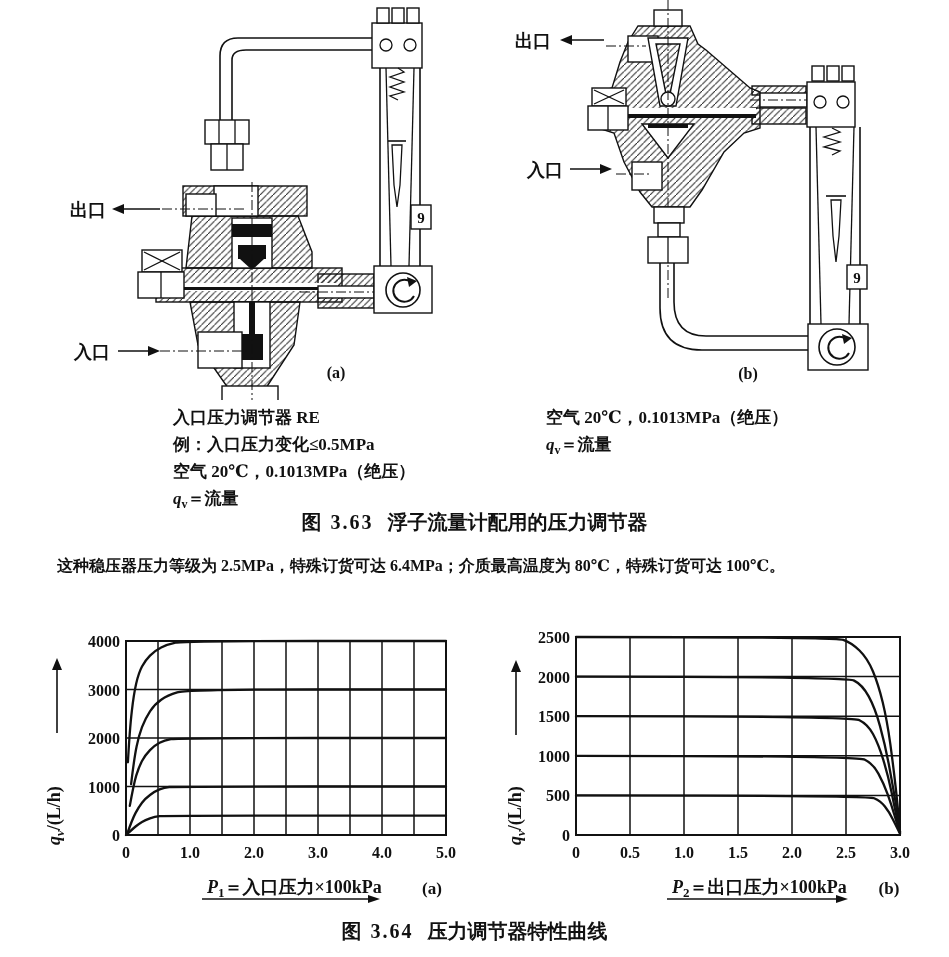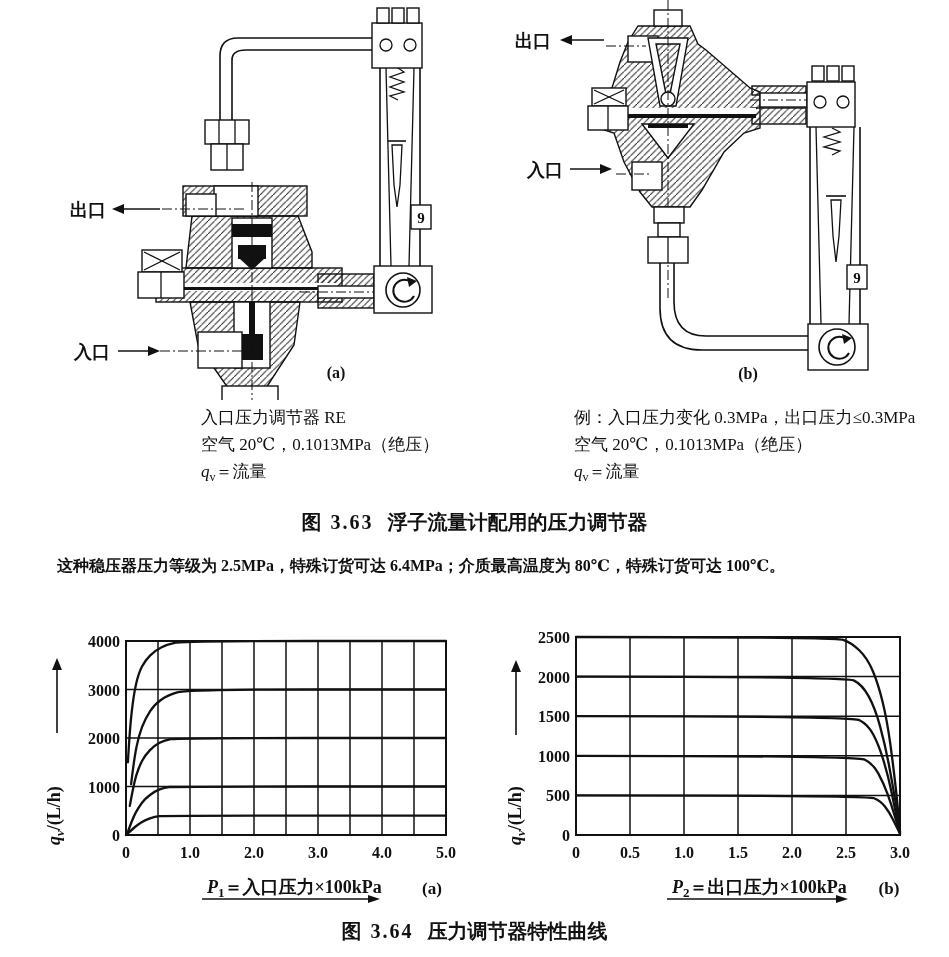--- a/index.html
+++ b/index.html
@@ -1,19 +1,19 @@
 <!DOCTYPE html>
 <html><head>
 <meta charset="utf-8">
 <style>
   html,body{margin:0;padding:0;background:#e8e8e8;}
   .page{position:relative;width:949px;height:957px;background:#ffffff;overflow:hidden;
         font-family:"Liberation Serif","DejaVu Serif",serif;color:#111;}
   .abs{position:absolute;}
-  .note{font-size:17px;line-height:27px;font-weight:400;white-space:nowrap;margin-left:28px;}
+  .note{font-size:17px;line-height:27px;font-weight:700;white-space:nowrap;}
   .note sub{font-size:12px;}
   .note .it{font-style:italic;}
   .para{font-size:16px;line-height:34px;font-weight:600;text-indent:50px;margin:0;}
   .figcap{width:949px;text-align:center;font-size:20px;font-weight:700;white-space:nowrap;}
   .figcap .num{margin-right:14px;letter-spacing:2px;}
   svg{display:block;}
   svg text{fill:#111;font-family:"Liberation Serif","DejaVu Serif",serif;}
   .ink{stroke:#111;fill:none;}
   .w13{stroke-width:1.3}.w16{stroke-width:1.6}.w2{stroke-width:2}
   .whitebox{fill:#fff;stroke:#111;stroke-width:1.4;}
@@ -223,25 +223,25 @@
         <text class="dlabel" x="527" y="176">入口</text>
         <line class="ink w13" x1="570" y1="169" x2="604" y2="169"></line>
         <polygon class="ahead" points="600,164 612,169 600,174"></polygon>
       </g>
       <text class="dsub" x="748" y="379" text-anchor="middle">(b)</text>
     </g>
   </svg>
 
   <div class="abs note" style="left:173px;top:404px">
     <div>入口压力调节器 RE</div>
+    <div>例：入口压力变化≤0.5MPa</div>
     <div>空气 20℃，0.1013MPa（绝压）</div>
     <div><span class="it">q</span><sub>v</sub><span>＝流量</span></div>
   </div>
   <div class="abs note" style="left:546px;top:404px">
-    <div>例：入口压力变化 0.3MPa，出口压力≤0.3MPa</div>
     <div>空气 20℃，0.1013MPa（绝压）</div>
     <div><span class="it">q</span><sub>v</sub><span>＝流量</span></div>
   </div>
 
   <div class="abs figcap" style="left:0;top:509px">
     <span class="num">图 3.63</span><span>浮子流量计配用的压力调节器</span>
   </div>
 
   <p class="abs para" style="left:7px;top:549px;width:933px">这种稳压器压力等级为 2.5MPa，特殊订货可达 6.4MPa；介质最高温度为 80℃，特殊订货可达 100℃。</p>
 

